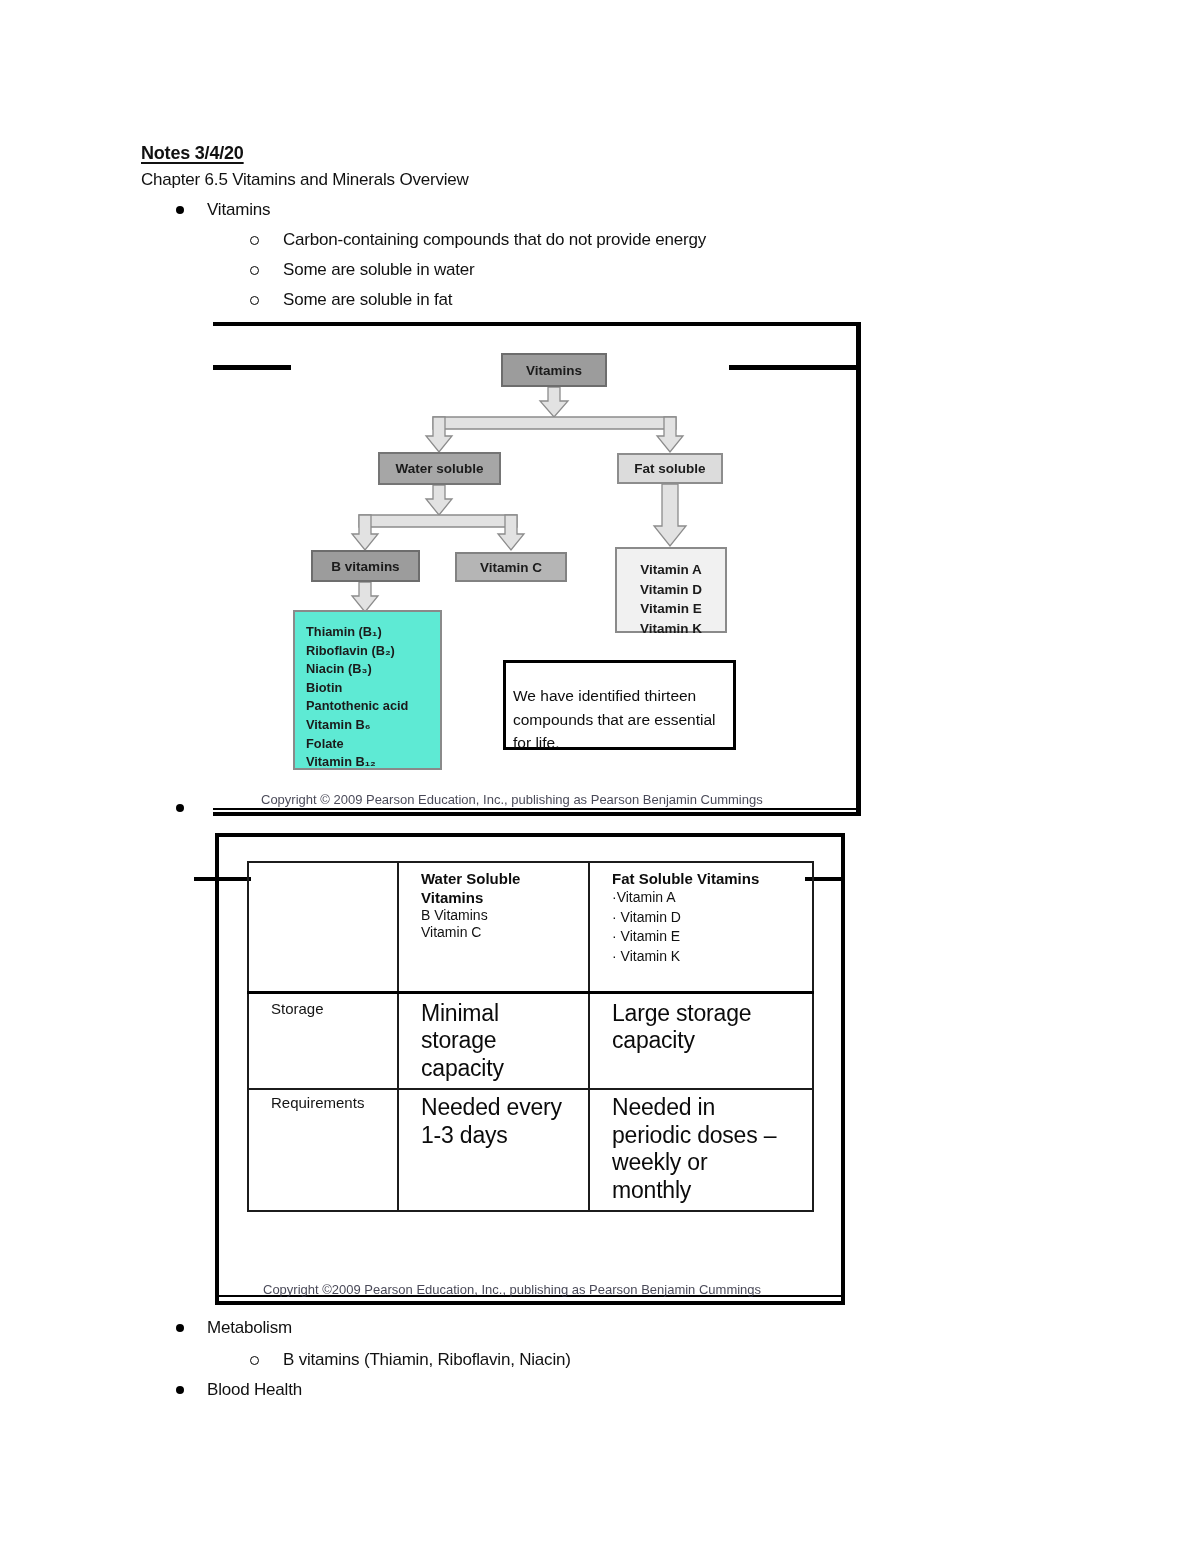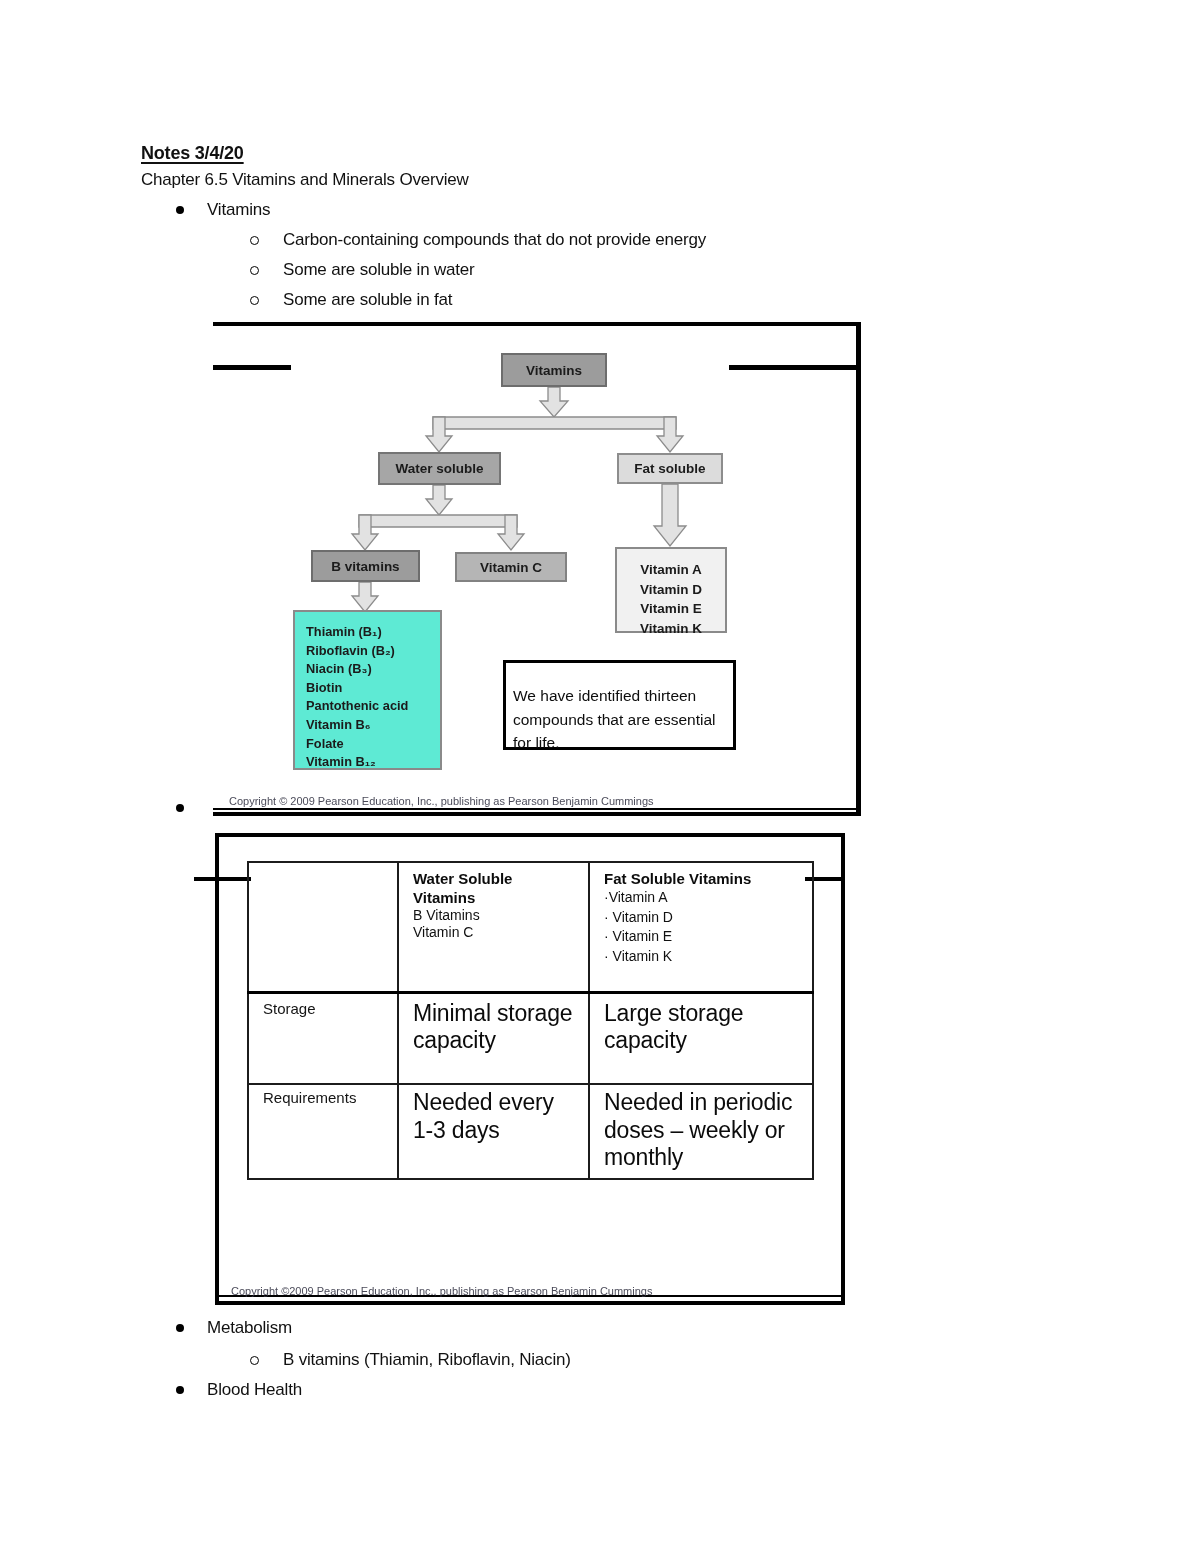--- a/index.html
+++ b/index.html
@@ -32,31 +32,31 @@
   .nd-vitc{left:242px;top:230px;width:112px;height:30px;background:#b5b5b5;border:2px solid #828282;}
   .box-adek{position:absolute;left:402px;top:225px;width:112px;height:86px;background:#f1f1f1;
             border:2px solid #8a8a8a;box-sizing:border-box;text-align:center;padding-top:11px;}
   .box-adek div{font-weight:bold;font-size:13.5px;line-height:19.5px;color:#1b1b1b;}
   .box-blist{position:absolute;left:80px;top:288px;width:149px;height:160px;background:#5eead4;
              border:2px solid #8a8a8a;box-sizing:border-box;padding:11px 0 0 11px;}
   .box-blist div{font-weight:bold;font-size:12.8px;line-height:18.6px;color:#1b1b1b;white-space:nowrap;}
   .callout{position:absolute;left:290px;top:338px;width:233px;height:90px;background:#fff;
            border:3px solid #000;box-sizing:border-box;padding:21px 7px;font-size:15.5px;
            line-height:23.5px;color:#0d0d0d;}
-  .copyline{position:absolute;font-size:11px;color:#363646;white-space:nowrap;
-            filter:blur(0.5px);opacity:.9;}
+  .copyline{position:absolute;font-size:13px;color:#363646;white-space:nowrap;
+            filter:blur(0.5px);opacity:.9;margin-left:32px;}
   .underl{position:absolute;height:2px;background:#000;}
   
   .slide2{position:absolute;left:215px;top:833px;width:630px;height:472px;background:#fff;
           border:4px solid #000;box-sizing:border-box;}
   .s2-segl{position:absolute;left:-25px;top:40px;width:57px;height:4px;background:#000;}
   .s2-segr{position:absolute;left:586px;top:40px;width:40px;height:4px;background:#000;}
   table.cmp{position:absolute;left:28px;top:24px;border-collapse:collapse;table-layout:fixed;
             width:565px;}
-  table.cmp td{border:2px solid #1c1c1c;vertical-align:top;padding:6px 14px;box-sizing:border-box;}
+  table.cmp td{border:2px solid #1c1c1c;vertical-align:top;padding:6px 22px;box-sizing:border-box;}
   tr.thead td{height:130px;border-bottom:3px solid #000;}
   .hb{font-size:15px;font-weight:bold;line-height:19px;color:#0c0c0c;}
   .hi{font-size:14px;line-height:17px;color:#111;}
   .hi3{font-size:14px;line-height:19.5px;color:#111;}
   .lab{font-size:15px;color:#141414;padding-top:3px;}
   .big{font-size:23px;line-height:27.5px;color:#0b0b0b;letter-spacing:-0.2px;}
   tr.r1 td{height:92px;}
   tr.r2 td{height:60px;padding-top:4px;}
   tr.r3 td{height:95px;padding-top:4px;}
 </style>

